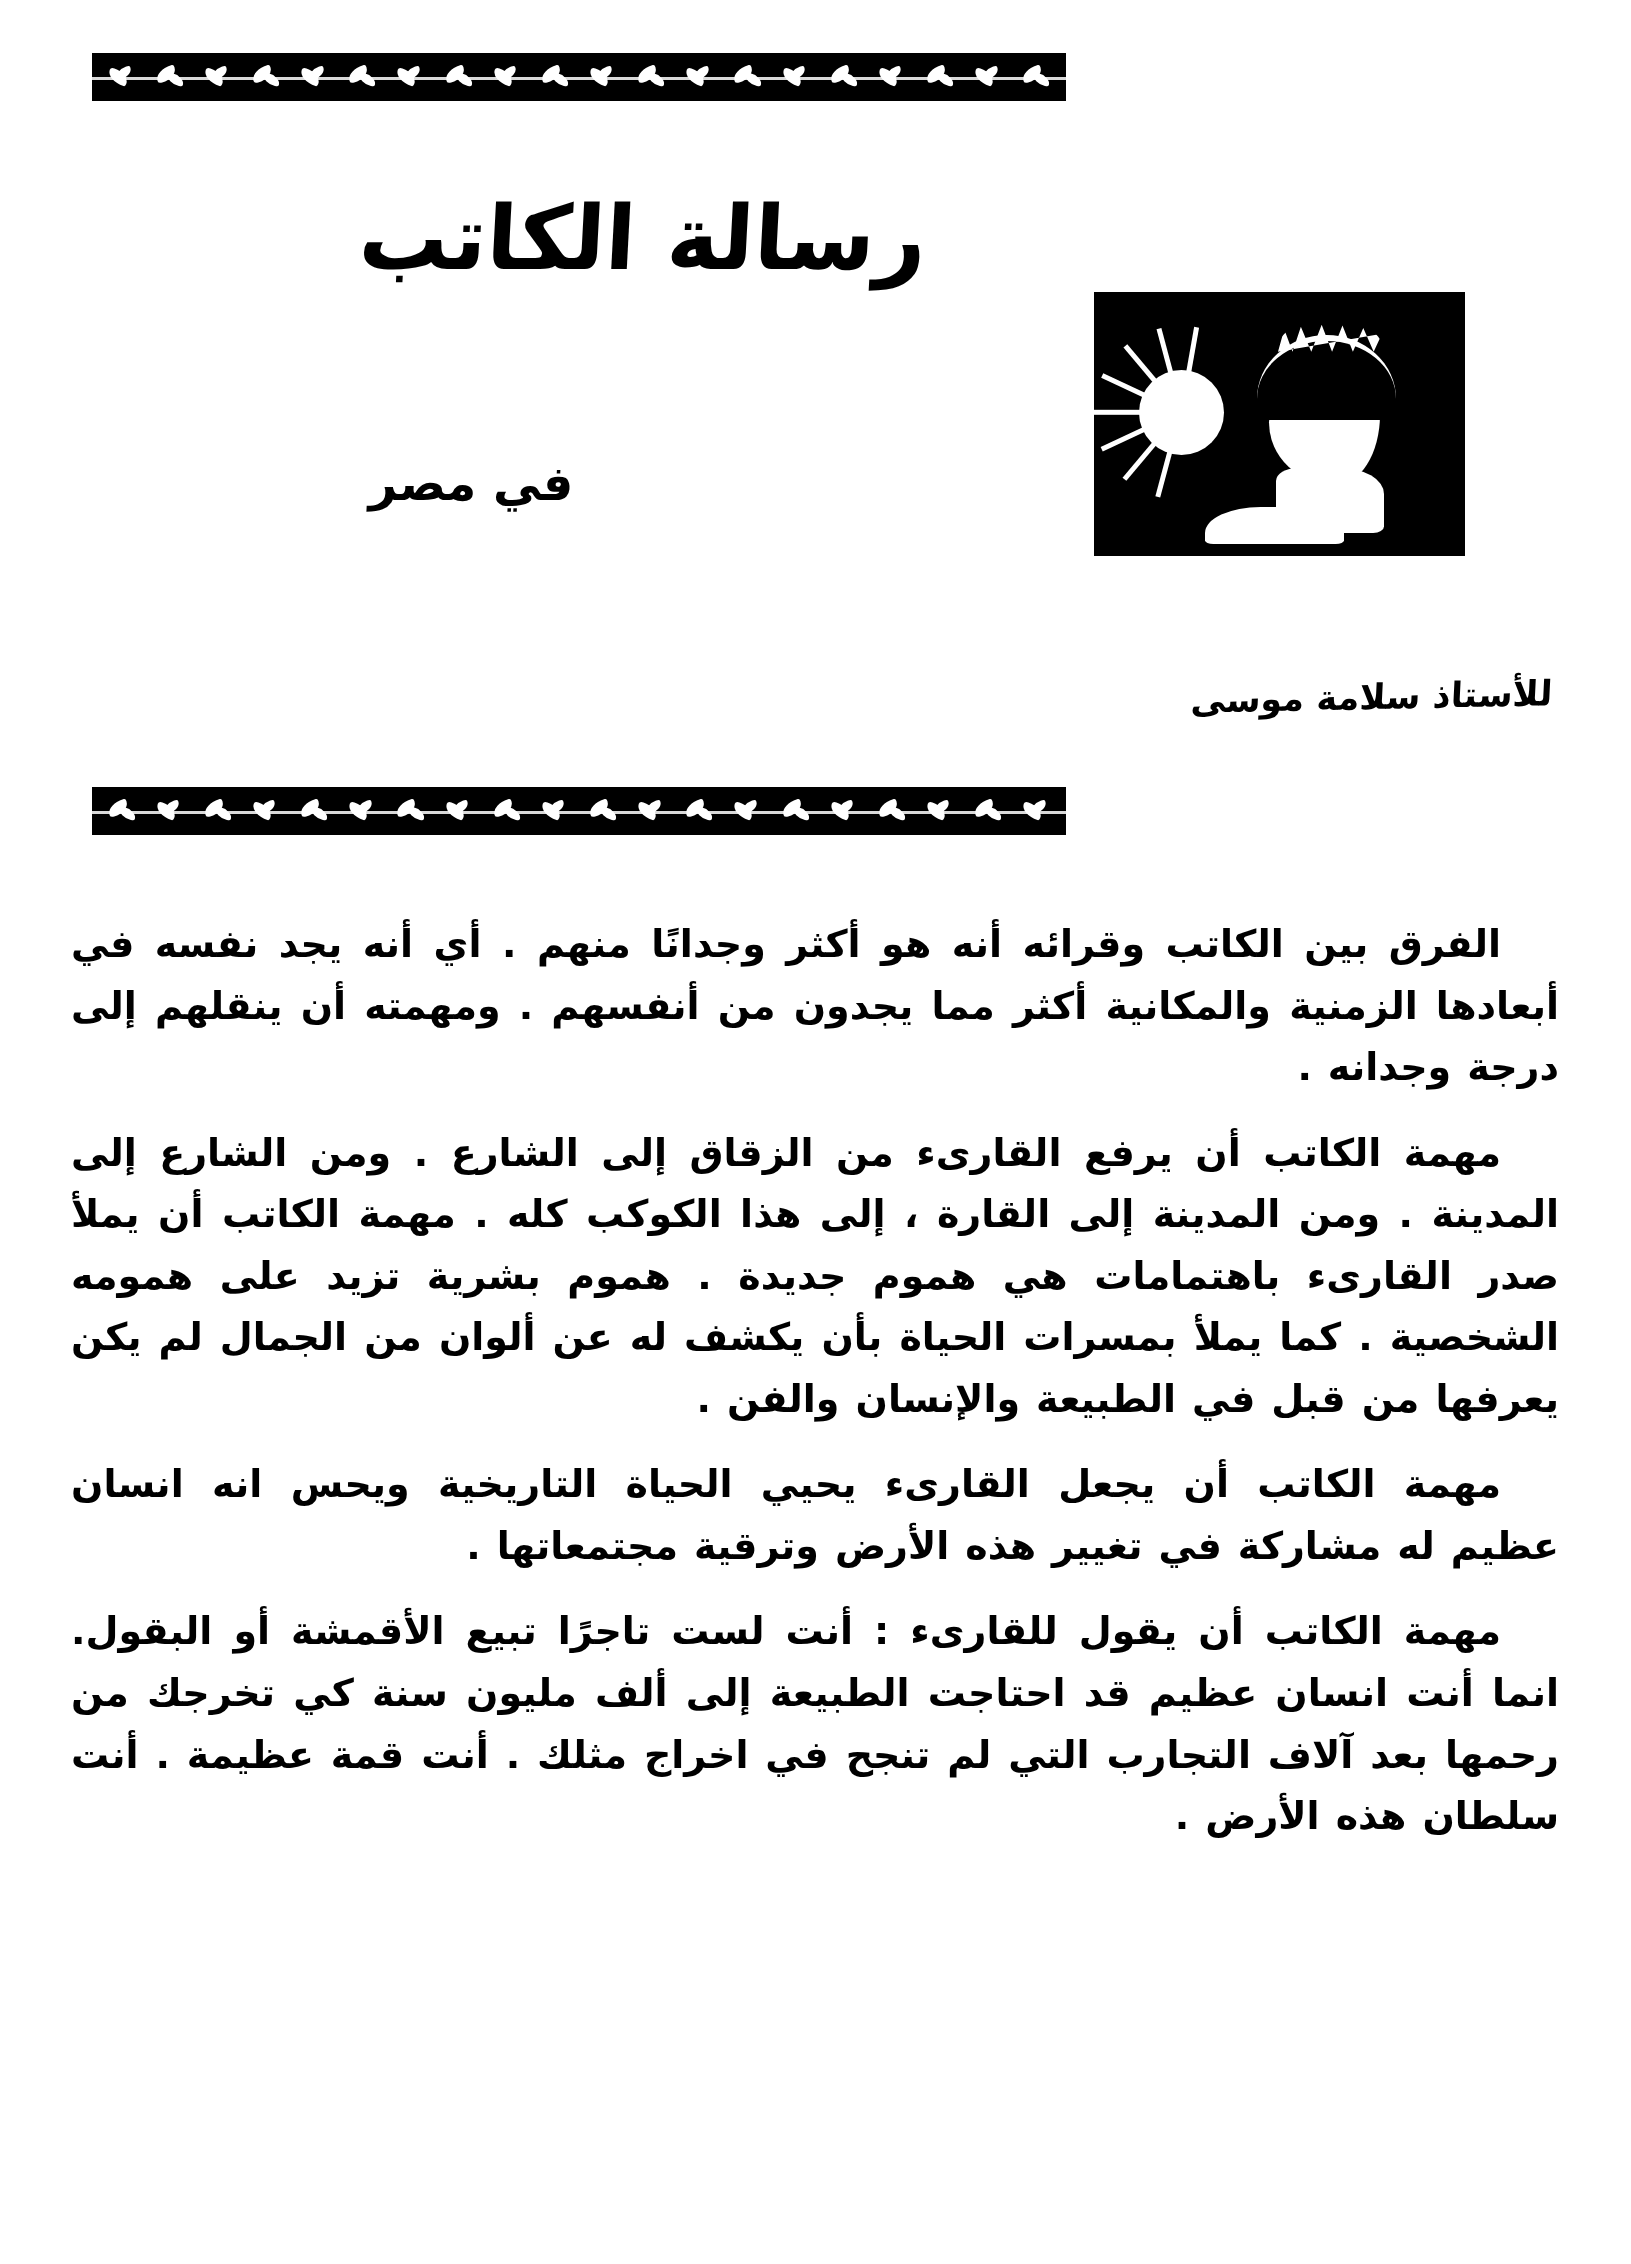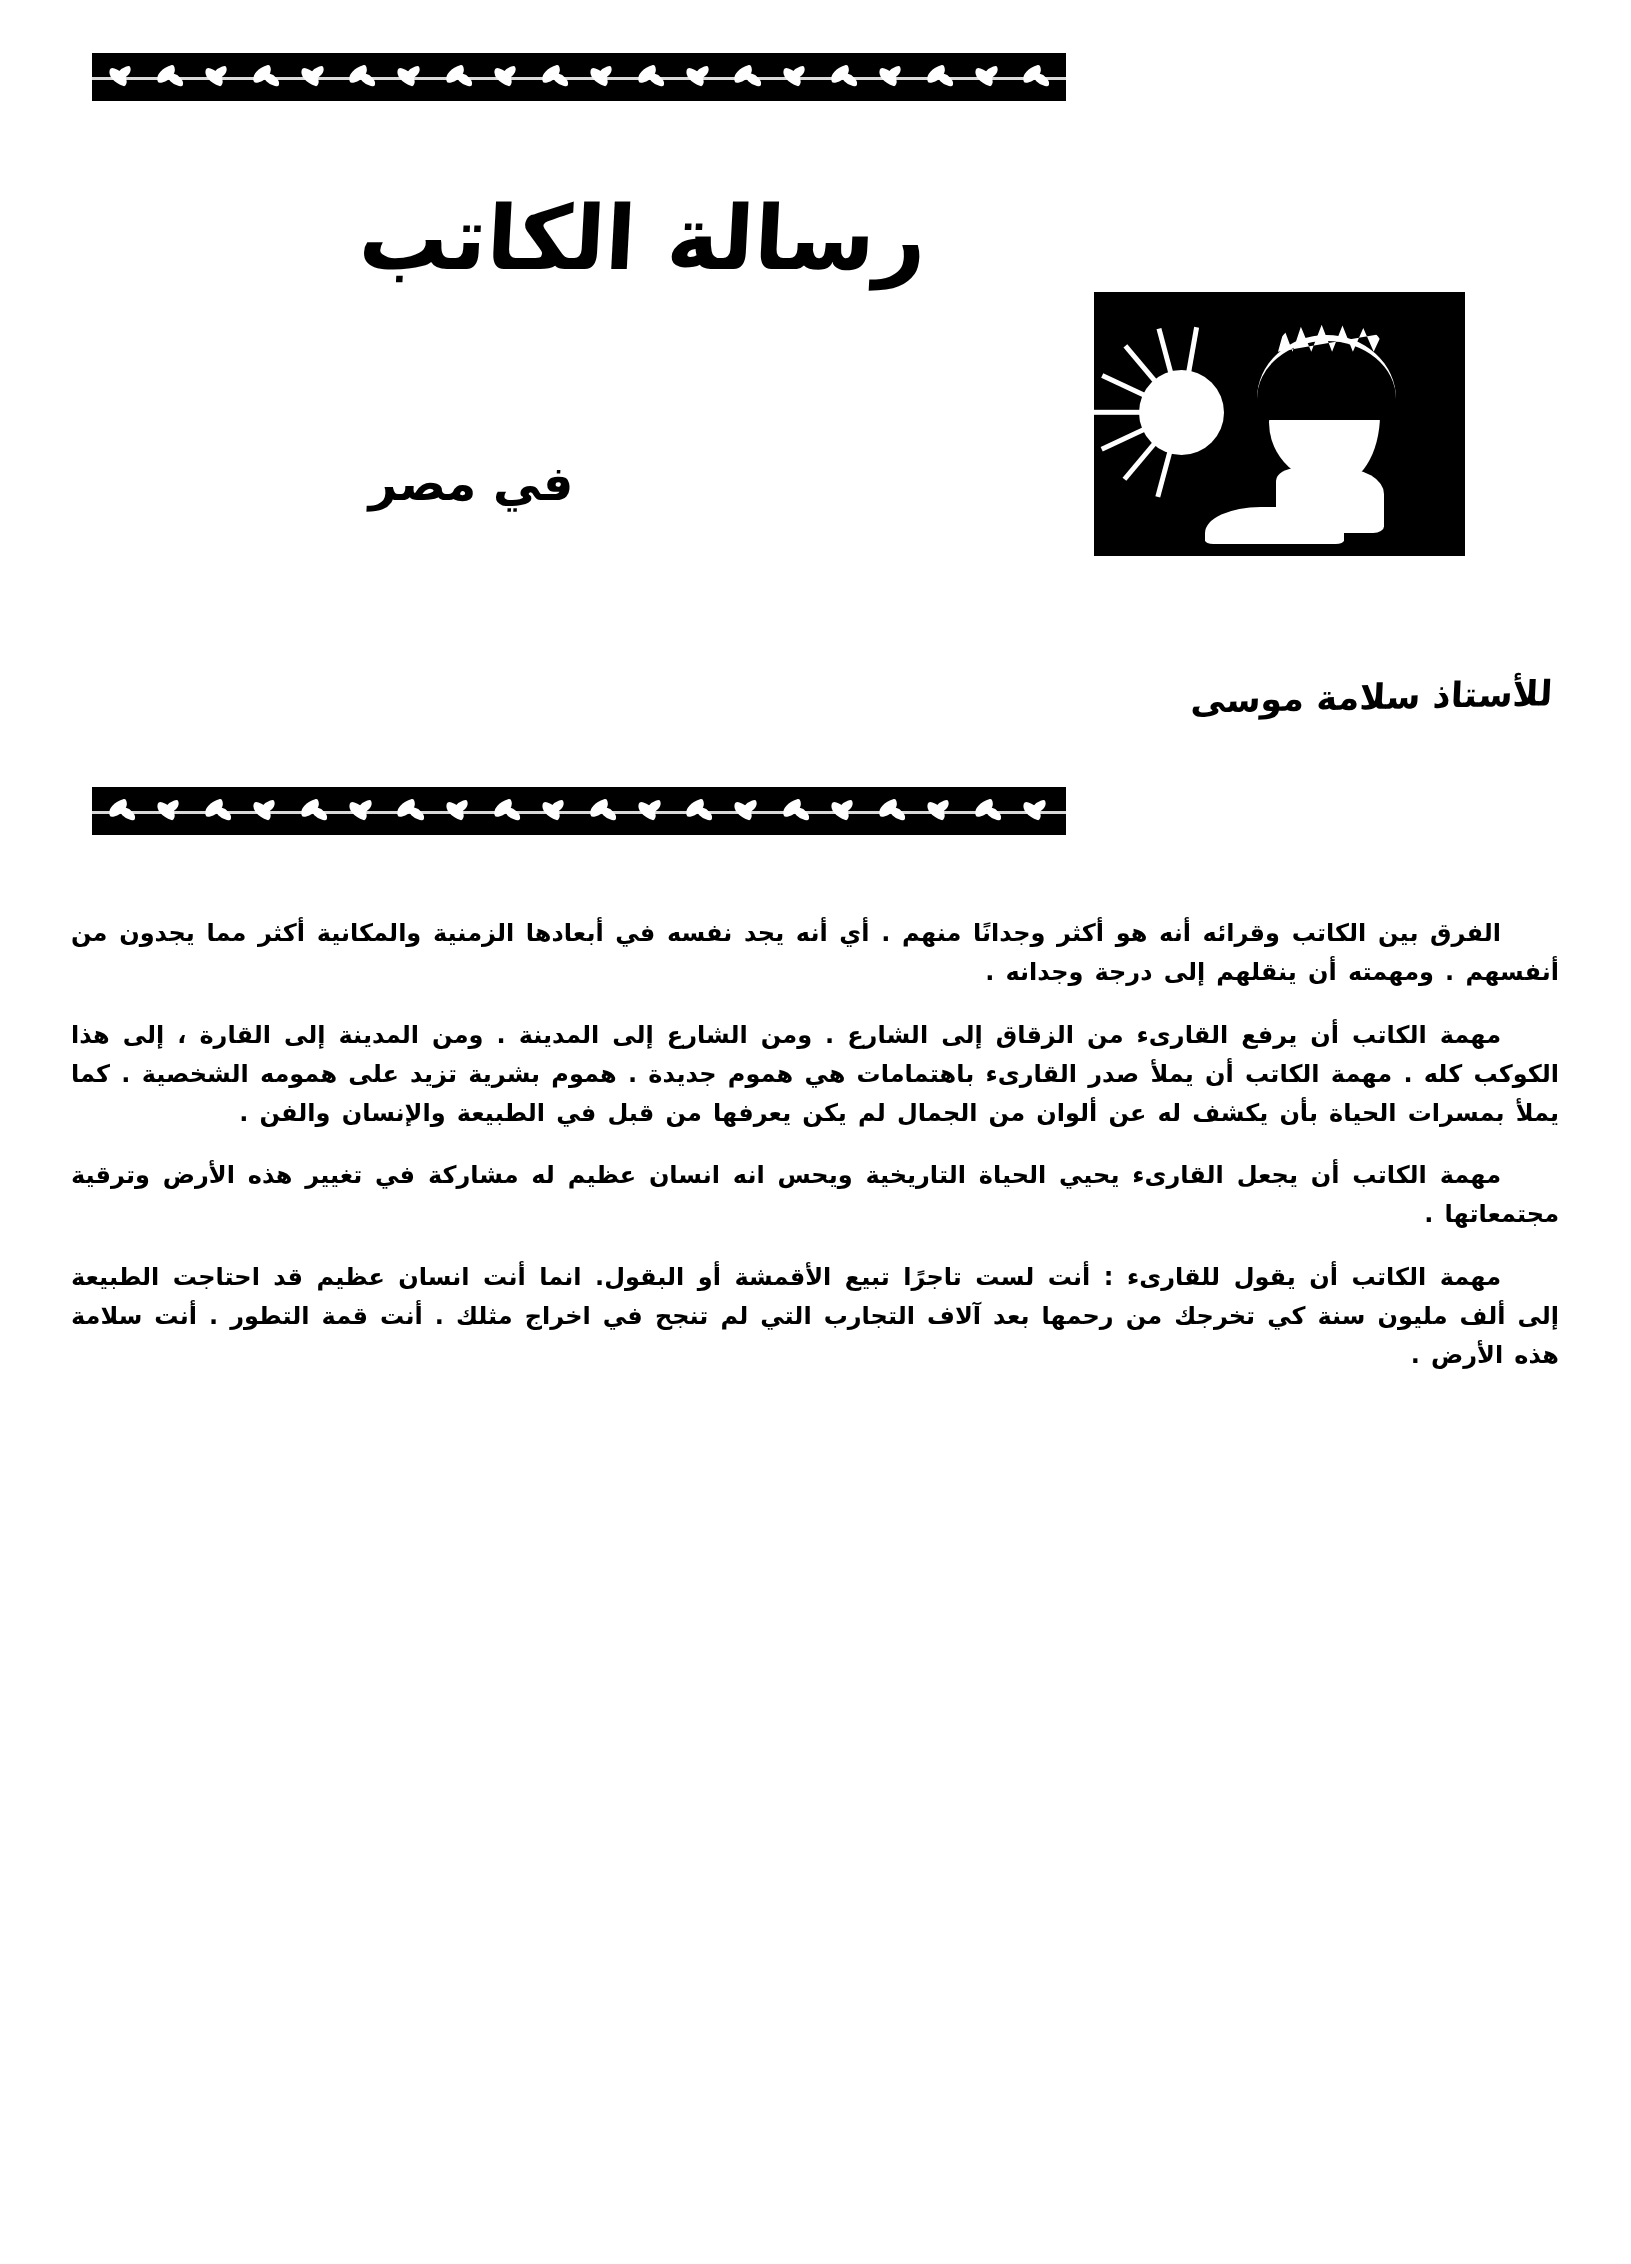--- a/index.html
+++ b/index.html
@@ -225,21 +225,21 @@
   .body-text {
     position: absolute;
     right: 72px;
     left: 72px;
     top: 914px;
     color: #000;
     direction: rtl;
     text-align: justify;
   }
   .para {
-    font-size: 24px;
+    font-size: 38px;
     line-height: 1.62;
     margin: 0 0 24px 0;
     text-indent: 58px;
     font-weight: 700;
     font-family: "DejaVu Sans", "Liberation Sans", sans-serif;
     word-spacing: 2.8px;
   }
 </style>
 </head>
 <body>
@@ -320,17 +320,17 @@
       <span class="leaf"></span>
       <span class="leaf alt"></span>
       <span class="leaf"></span>
     </div>
   </div>
 
   <div class="body-text">
     <p class="para">الفرق بين الكاتب وقرائه أنه هو أكثر وجدانًا منهم . أي أنه يجد نفسه في أبعادها الزمنية والمكانية أكثر مما يجدون من أنفسهم . ومهمته أن ينقلهم إلى درجة وجدانه .</p>
     <p class="para">مهمة الكاتب أن يرفع القارىء من الزقاق إلى الشارع . ومن الشارع إلى المدينة . ومن المدينة إلى القارة ، إلى هذا الكوكب كله . مهمة الكاتب أن يملأ صدر القارىء باهتمامات هي هموم جديدة . هموم بشرية تزيد على همومه الشخصية . كما يملأ بمسرات الحياة بأن يكشف له عن ألوان من الجمال لم يكن يعرفها من قبل في الطبيعة والإنسان والفن .</p>
     <p class="para">مهمة الكاتب أن يجعل القارىء يحيي الحياة التاريخية ويحس انه انسان عظيم له مشاركة في تغيير هذه الأرض وترقية مجتمعاتها .</p>
-    <p class="para">مهمة الكاتب أن يقول للقارىء : أنت لست تاجرًا تبيع الأقمشة أو البقول. انما أنت انسان عظيم قد احتاجت الطبيعة إلى ألف مليون سنة كي تخرجك من رحمها بعد آلاف التجارب التي لم تنجح في اخراج مثلك . أنت قمة التطور . أنت سلامة هذه الأرض .</p>
+    <p class="para">مهمة الكاتب أن يقول للقارىء : أنت لست تاجرًا تبيع الأقمشة أو البقول. انما أنت انسان عظيم قد احتاجت الطبيعة إلى ألف مليون سنة كي تخرجك من رحمها بعد آلاف التجارب التي لم تنجح في اخراج مثلك . أنت قمة عظيمة . أنت سلطان هذه الأرض .</p>
   </div>
 
 </div>
 
 
 </body></html>

